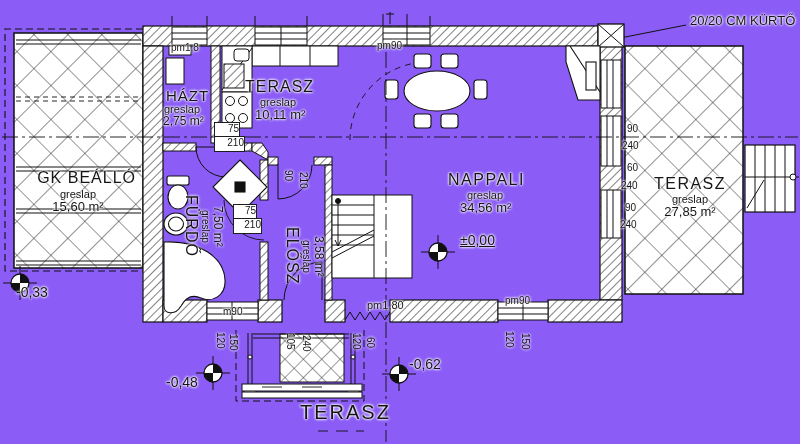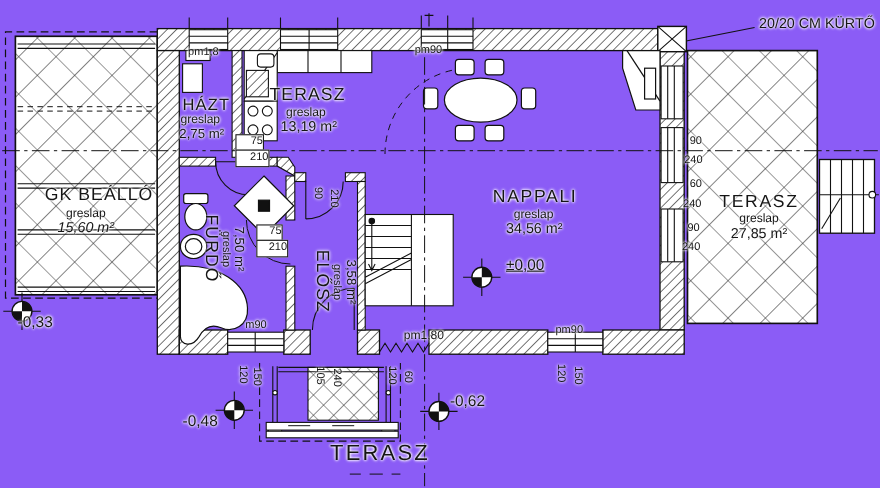--- a/index.html
+++ b/index.html
@@ -200,33 +200,33 @@
   </g>
 
   <use href="#lvl" x="20" y="283"></use>
   <use href="#lvl" x="213" y="373"></use>
   <use href="#lvl" x="399" y="374"></use>
   <use href="#lvl" x="438" y="252"></use>
 </svg>
 
   <div class="lab" style="left:690px;top:14px;font-size:13px;">20/20 CM KÜRTŐ</div>
 
-  <div class="lab c rn" style="left:32px;top:170px;width:116px;">GK BEÁLLÓ</div>
+  <div class="lab c rn" style="left:20px;top:170px;width:116px;text-align:right;">GK BEÁLLÓ</div>
   <div class="lab c rf" style="left:20px;top:189px;width:116px;">greslap</div>
-  <div class="lab c ra" style="left:20px;top:200px;width:116px;font-style:italic;">15,60 m²</div>
+  <div class="lab c ra" style="left:20px;top:200px;width:116px;">15,60 m²</div>
   <div class="lab" style="left:16px;top:285px;font-size:14px;">-0,33</div>
 
   <div class="lab" style="left:166px;top:88px;font-size:15px;letter-spacing:1px;">HÁZT</div>
   <div class="lab rf" style="left:164px;top:104px;">greslap</div>
   <div class="lab" style="left:163px;top:115px;font-size:12px;">2,75 m²</div>
   <div class="lab" style="left:171px;top:43px;font-size:10px;">pm1,8</div>
 
   <div class="lab" style="left:245px;top:79px;font-size:16px;letter-spacing:1px;">TERASZ</div>
   <div class="lab rf" style="left:260px;top:97px;">greslap</div>
-  <div class="lab ra" style="left:255px;top:108px;">13,19 m²</div>
+  <div class="lab ra" style="left:255px;top:108px;">10,11 m²</div>
 
   <div class="lab" style="left:448px;top:172px;font-size:16px;letter-spacing:1.5px;">NAPPALI</div>
   <div class="lab rf" style="left:467px;top:190px;">greslap</div>
   <div class="lab ra" style="left:460px;top:201px;">34,56 m²</div>
   <div class="lab" style="left:460px;top:233px;font-size:14px;text-decoration:underline;">±0,00</div>
   <div class="lab" style="left:377px;top:41px;font-size:10px;">pm90</div>
 
   <div class="vroom" style="left:182px;top:176px;height:100px;">
     <div class="rn">FÜRDŐ</div>
     <div class="rf">greslap</div>
@@ -243,21 +243,21 @@
   <div class="lab c rf" style="left:645px;top:194px;width:90px;">greslap</div>
   <div class="lab c ra" style="left:645px;top:205px;width:90px;">27,85 m²</div>
 
   <div class="lab" style="left:300px;top:402px;font-size:20px;letter-spacing:2px;">TERASZ</div>
 
   <div class="lab" style="left:166px;top:375px;font-size:14px;">-0,48</div>
   <div class="lab" style="left:409px;top:357px;font-size:14px;">-0,62</div>
 
   <div class="lab" style="left:345px;top:300px;font-size:11px;padding-left:22px;">pm1,80</div>
   <div class="lab" style="left:505px;top:296px;font-size:10px;">pm90</div>
-  <div class="lab" style="left:223px;top:291px;font-size:10px;">m90</div>
+  <div class="lab" style="left:223px;top:307px;font-size:10px;">m90</div>
 
   <div class="dimbox" style="left:214px;top:122px;width:24px;height:13px;">75</div>
   <div class="dimbox" style="left:214px;top:136px;width:29px;height:14px;">210</div>
   <div class="dimbox" style="left:233px;top:204px;width:22px;height:13px;">75</div>
   <div class="dimbox" style="left:233px;top:218px;width:27px;height:14px;">210</div>
 
   <div class="vlab" style="left:283px;top:170px;">90</div>
   <div class="vlab" style="left:298px;top:172px;">210</div>
 
   <div class="lab" style="left:627px;top:124px;font-size:10px;">90</div>

